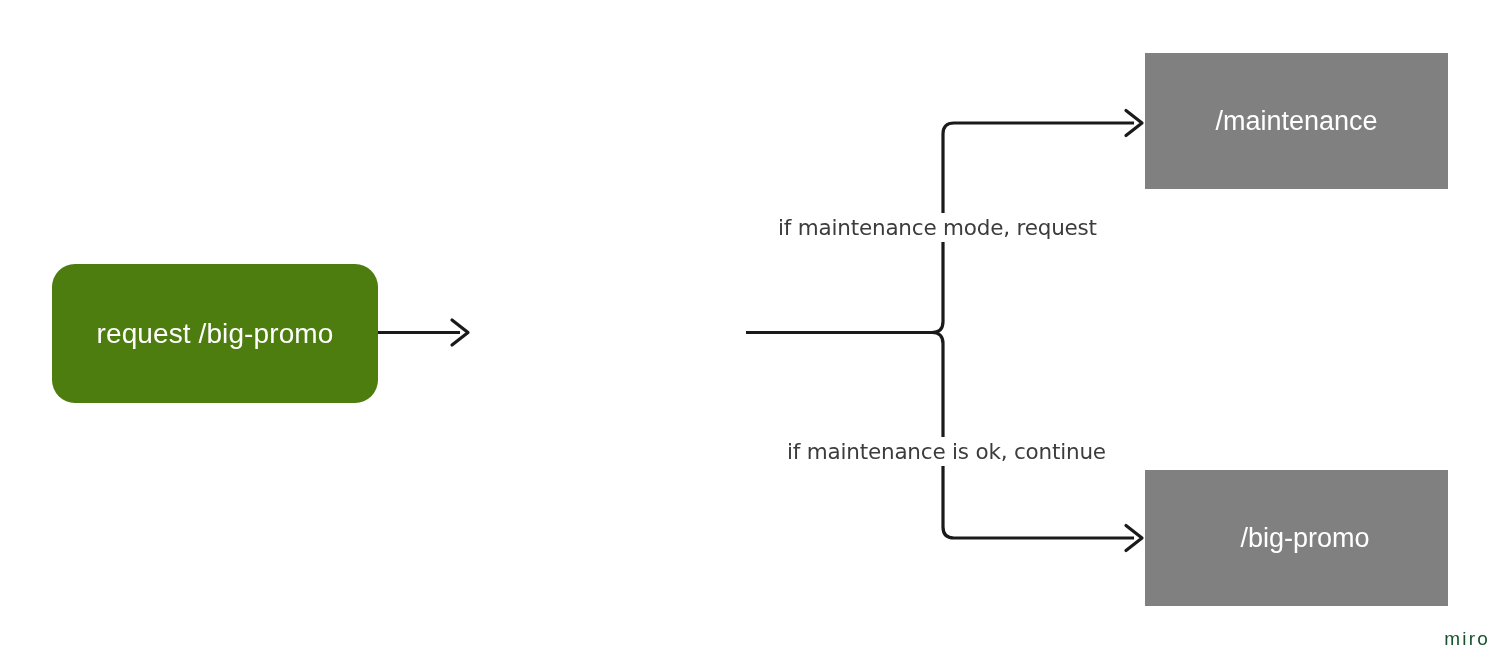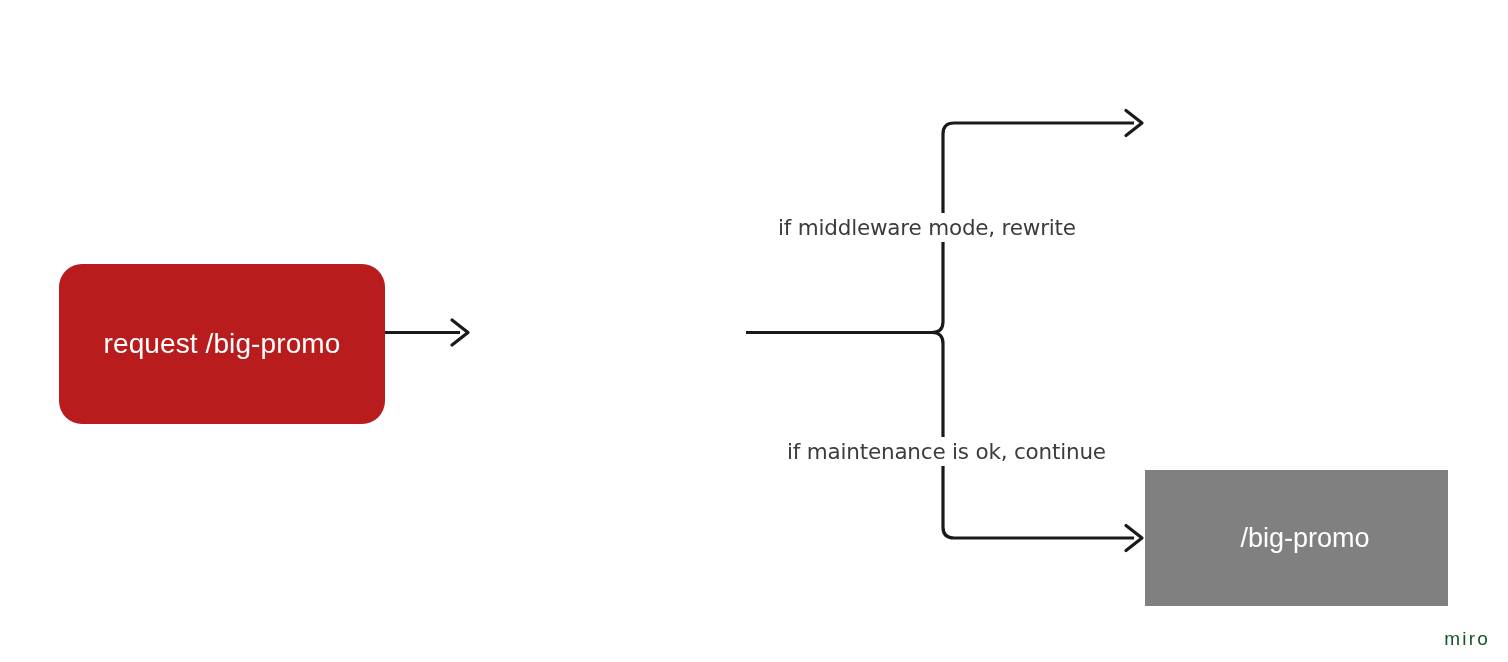--- a/index.html
+++ b/index.html
@@ -34,27 +34,26 @@
     justify-content: center;
     box-sizing: border-box;
     text-align: center;
     line-height: 1.2;
   }
 
   .node-request {
     left: 52px;
     top: 264px;
     width: 326px;
-    height: 160px;
-    background: #b91c1c;
+    height: 139px;
+    background: #4d7c0f;
     border-radius: 23px;
     color: #ffffff;
     font-size: 28px;
     letter-spacing: 0.1px;
-    margin-left: 7px;
   }
 
   .node-middleware {
     left: 469px;
     top: 263px;
     width: 277px;
     height: 139px;
     background: #cde53f;
     color: #111111;
     font-size: 27px;
@@ -133,22 +132,23 @@
 
     <g>
       <path d="M 932 332.5 Q 943 332.5 943 343.5 L 943 527 Q 943 538 954 538 L 1134 538" fill="none" stroke="#1a1a1a" stroke-width="3.2" stroke-linecap="butt" stroke-linejoin="round"></path>
       <path d="M 1126 525.5 L 1142 538 L 1126 550.5" fill="none" stroke="#1a1a1a" stroke-width="3.2" stroke-linecap="round" stroke-linejoin="round"></path>
     </g>
   </svg>
 
   <div class="node node-request">request /big-promo</div>
 
 
+  <div class="node node-maintenance">/maintenance</div>
 
   <div class="node node-bigpromo">/big-promo</div>
 
-  <div class="edge-label label-maintenance">if middleware mode, rewrite</div>
+  <div class="edge-label label-maintenance">if maintenance mode, request</div>
 
   <div class="edge-label label-continue">if maintenance is ok, continue</div>
 
   <div class="watermark">miro</div>
 
 </div>
 
 </body></html>

